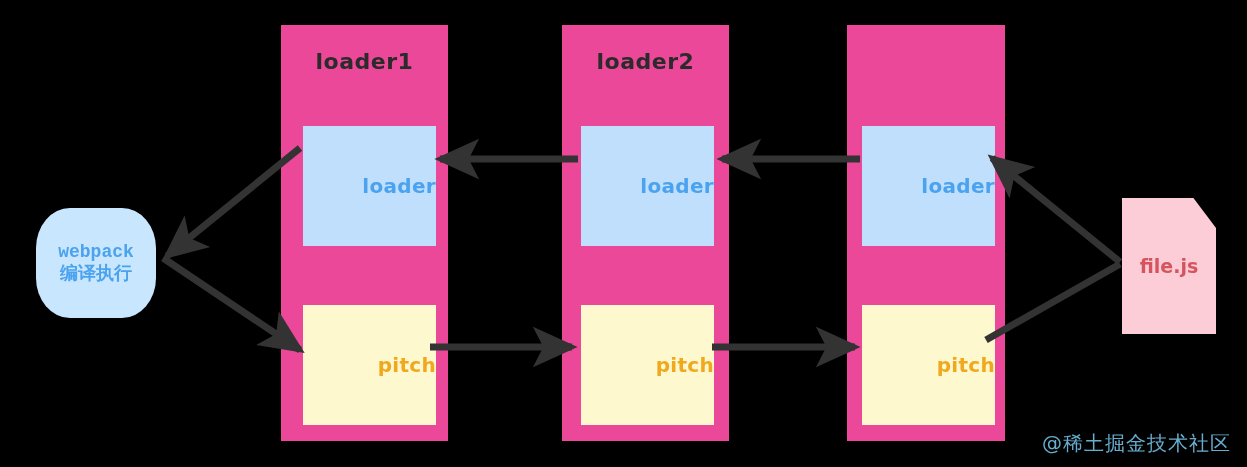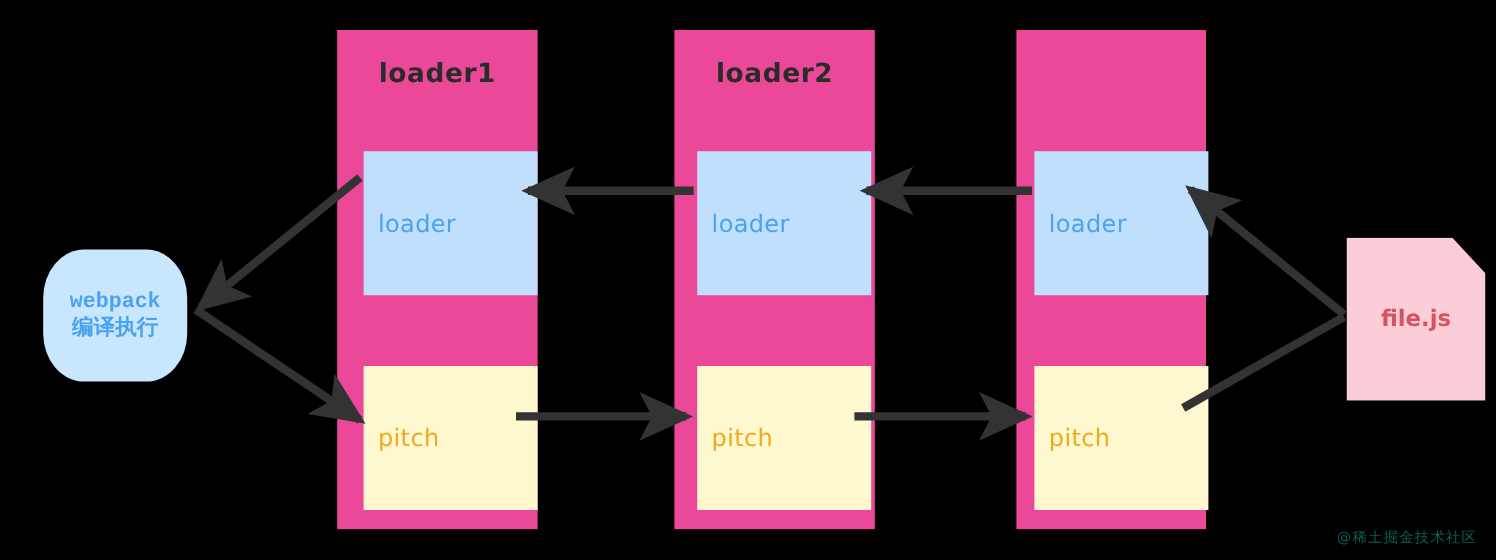--- a/index.html
+++ b/index.html
@@ -36,25 +36,24 @@
     line-height: 1;
   }
 
   
   .box {
     position: absolute;
     width: 133px;
     height: 120px;
     display: flex;
     align-items: center;
-    justify-content: flex-start;
+    justify-content: flex-end;
     font-size: 20px;
-    font-weight: 400;
+    font-weight: 700;
     letter-spacing: .3px;
-    padding-left: 12px;
   }
   .box-loader {
     background: #bfdffc;
     color: #4ba3ef;
     top: 101px;
   }
   .box-pitch {
     background: #fdf8cd;
     color: #f0a81e;
     top: 280px;
@@ -78,21 +77,21 @@
     font-weight: 700;
     line-height: 1.25;
   }
   .webpack-bubble span { display: block; font-family: Liberation Mono, monospace; }
 
   
   .file-doc {
     position: absolute;
     left: 1122px;
     top: 198px;
-    width: 116px;
+    width: 94px;
     height: 136px;
     background: #fccdd6;
     color: #d4555f;
     font-size: 19px;
     font-weight: 700;
     display: flex;
     align-items: center;
     justify-content: center;
     clip-path: polygon(0 0, 76% 0, 100% 22%, 100% 100%, 0 100%);
   }
@@ -105,22 +104,22 @@
     width: 1247px;
     height: 467px;
     pointer-events: none;
   }
 
   
   .watermark {
     position: absolute;
     right: 16px;
     bottom: 10px;
-    font-size: 12px;
-    color: #0f766e;
+    font-size: 20px;
+    color: #7dd3fc;
     opacity: .82;
     letter-spacing: 1px;
     font-family: "DejaVu Sans", "Liberation Sans", sans-serif;
     white-space: nowrap;
   }
 </style>
 </head>
 <body>
 
 <div id="stage">

